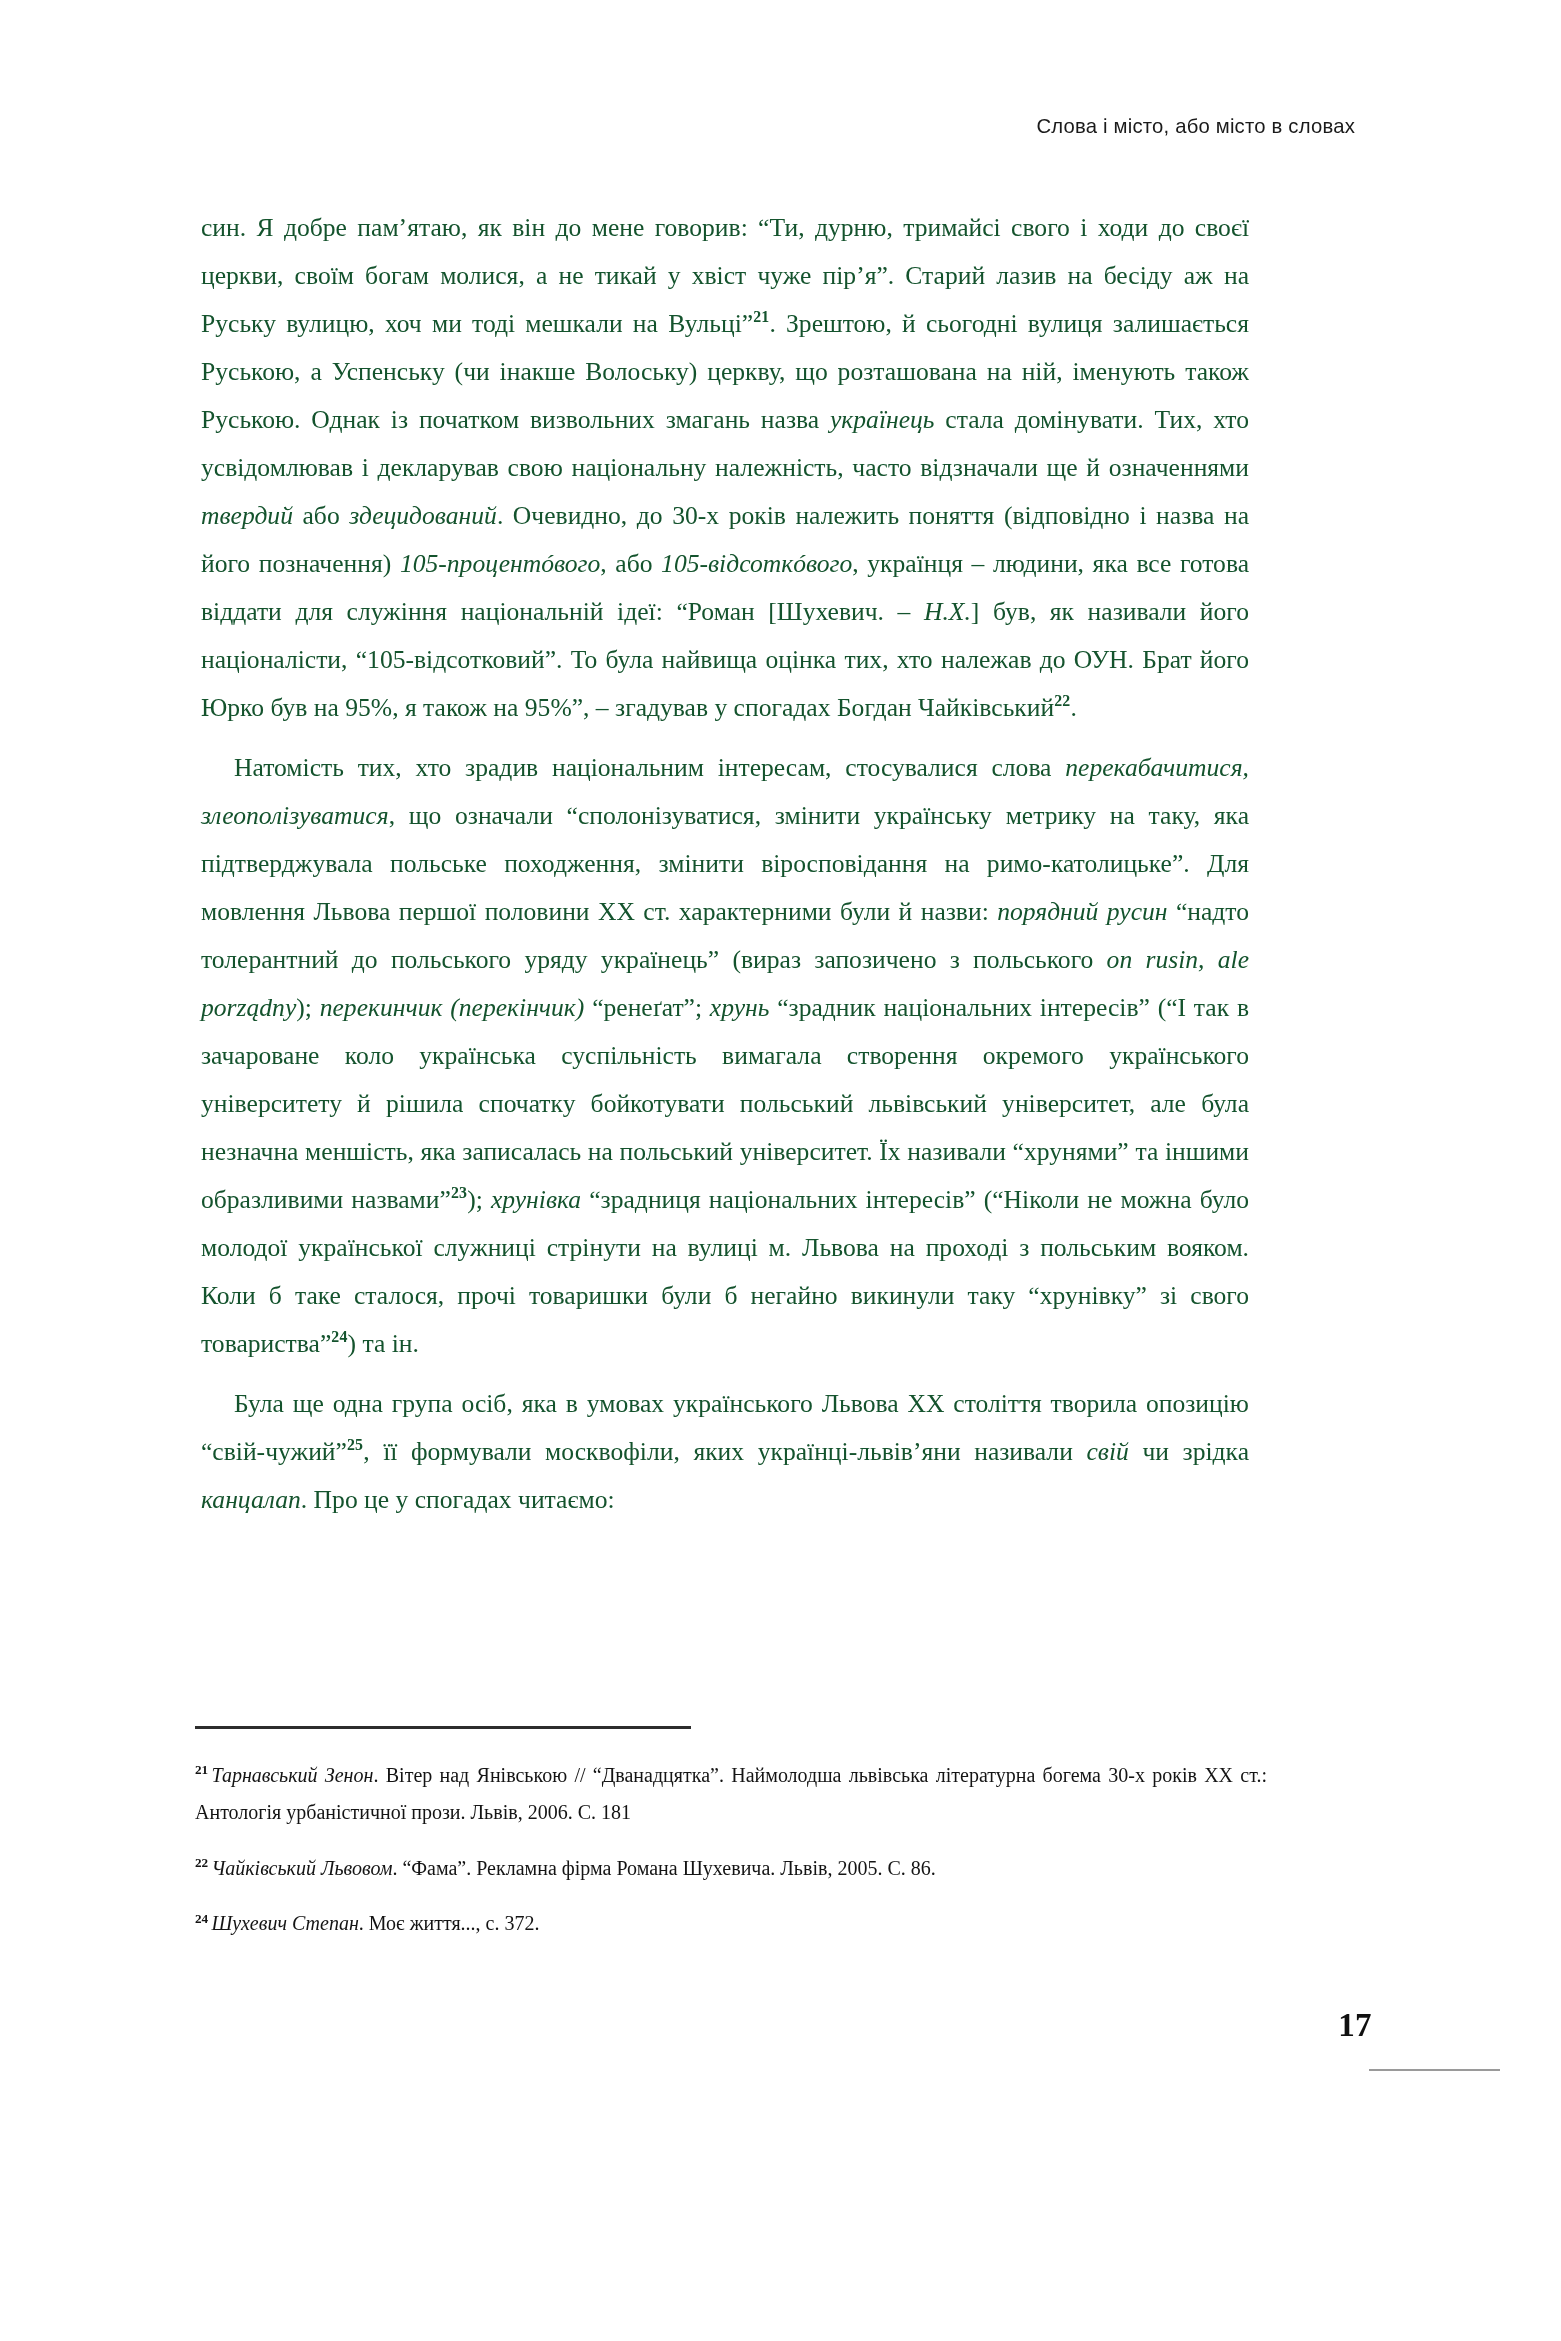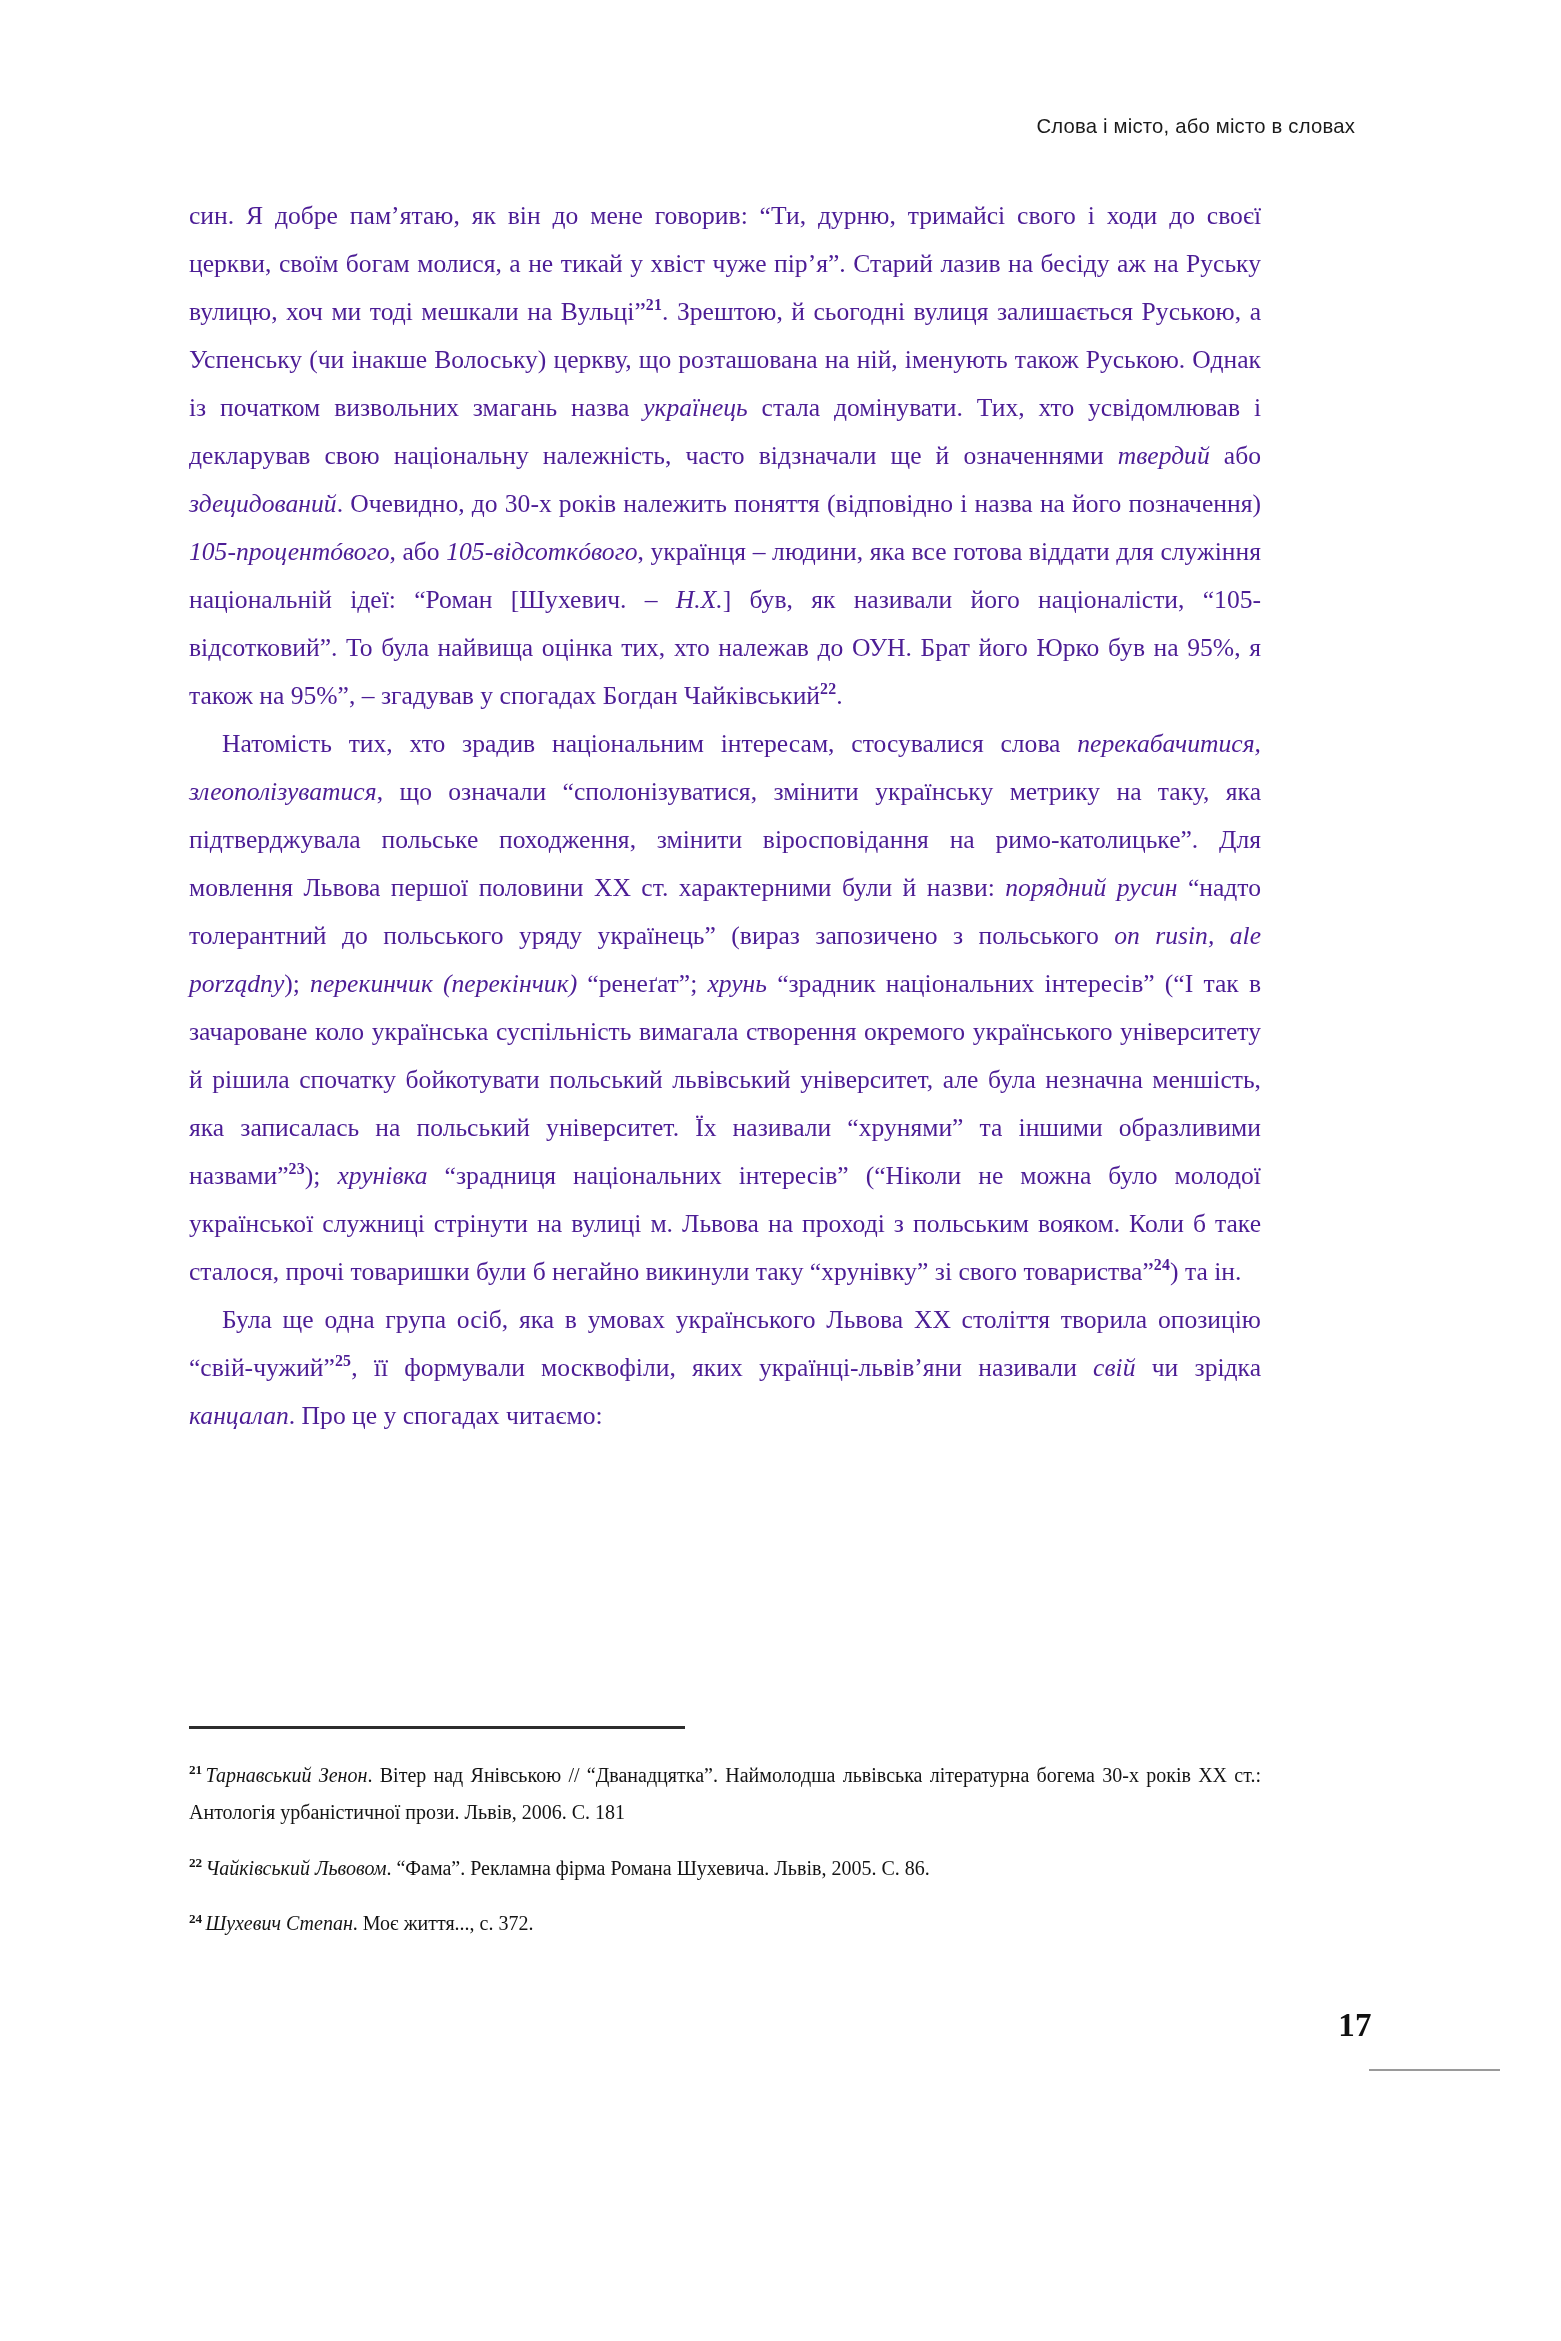--- a/index.html
+++ b/index.html
@@ -32,44 +32,44 @@
   }
 
   
   .textblock {
     position: absolute;
     left: 189px;
     top: 192px;
     width: 1072px;
   }
   .para {
-    margin: 0;
+    margin: 12px;
     font-size: 25.6px;
     line-height: 48px;
     text-align: justify;
     text-justify: inter-word;
     hyphens: manual;
-    color: #4c1d95;
+    color: #14532d;
     font-weight: 400;
   }
   .para + .para { margin-top: 0; }
   .para.indent { text-indent: 33px; }
   .para i, .para em { font-style: italic; }
   sup.fnref {
     font-size: 0.62em;
     vertical-align: super;
     line-height: 0;
     font-weight: 700;
     letter-spacing: 0.2px;
   }
 
   
   .footnotes {
     position: absolute;
-    left: 189px;
+    left: 195px;
     top: 1726px;
     width: 1072px;
   }
   .fn-rule {
     width: 496px;
     height: 0;
     border-top: 3.3px solid #2d2d2d;
     margin: 0 0 28px 0;
   }
   .footnote {

